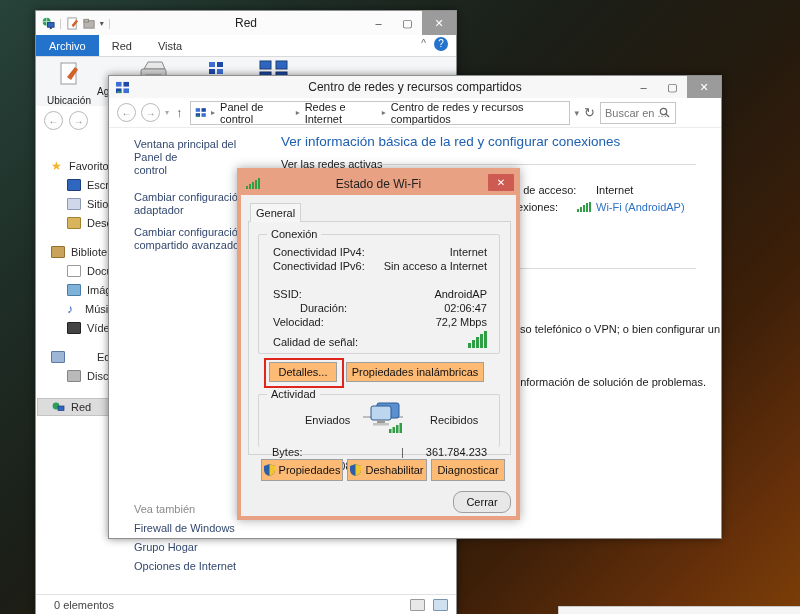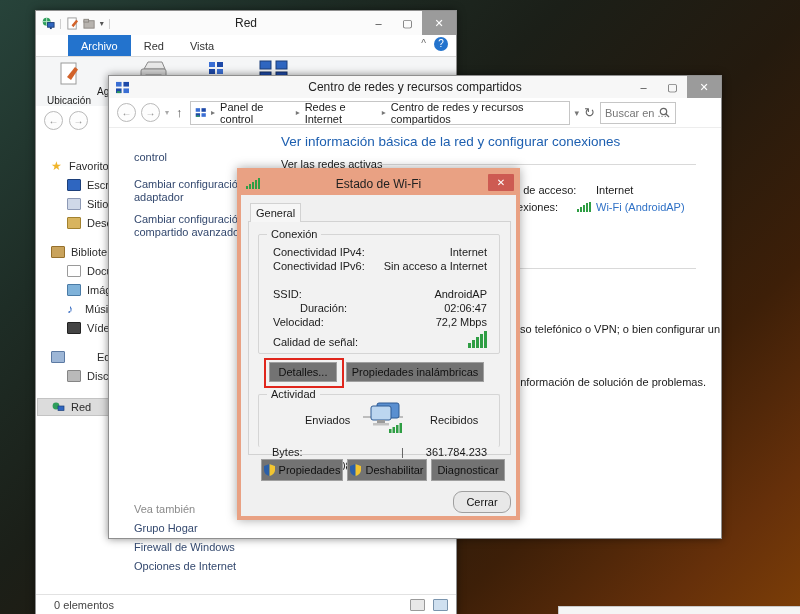--- a/index.html
+++ b/index.html
@@ -6,37 +6,37 @@
   #stage{position:relative;width:800px;height:614px;overflow:hidden;
     font-family:"Liberation Sans",sans-serif;font-size:11px;color:#1a1a1a;
     background:linear-gradient(135deg,#27433a 0%,#1e2d26 22%,#1b1f18 40%,#241a0e 58%,#3d1f08 75%,#66300a 90%,#7c3e07 100%);}
   .abs{position:absolute;}
   .win{position:absolute;border:1px solid #8f8f8f;box-shadow:0 0 8px rgba(0,0,0,.45);background:#fff;}
   .titlebar{height:24px;display:flex;align-items:center;background:#fbfbfb;position:relative;}
   .title-center{position:absolute;left:0;right:0;text-align:center;font-size:12px;color:#222;}
   .winctl{position:absolute;right:0;top:0;display:flex;height:100%;align-items:stretch;}
   .ctl{width:29px;display:flex;align-items:center;justify-content:center;color:#444;font-size:11px;cursor:default;}
   .ctl.close-gray{background:#9b9b9b;color:#fff;width:34px;}
-  .tabrow{height:21px;display:flex;align-items:stretch;background:#fff;border-bottom:1px solid #d9d9d9;position:relative;padding-left:32px;}
+  .tabrow{height:21px;display:flex;align-items:stretch;background:#fff;border-bottom:1px solid #d9d9d9;position:relative;}
   .ftab{padding:0 13px;display:flex;align-items:center;font-size:11px;color:#333;}
   .ftab.active{background:#2373cd;color:#fff;}
   .ribbon{height:49px;background:#f5f6f7;border-bottom:1px solid #d9d9d9;position:relative;}
   .sb-item{display:flex;align-items:center;height:18px;gap:6px;font-size:11px;color:#2b2b2b;padding-left:14px;}
   .sb-item.child{padding-left:30px;}
   .sb-item.sel{background:#dcdcdc;border:1px solid #c3c3c3;height:16px;}
   .sq{width:12px;height:10px;border-radius:1px;flex:0 0 auto;}
   .addr-circle{width:17px;height:17px;border:1px solid #b9b9b9;border-radius:50%;display:flex;align-items:center;justify-content:center;color:#8b8b8b;font-size:10px;background:#fdfdfd;}
   .bc-box{display:flex;align-items:center;height:22px;border:1px solid #c6c6c6;background:#fff;padding:0 4px;gap:5px;}
   .bc-sep{color:#777;font-size:8px;}
   .link-navy{color:#33486e;}
   .groupbox{position:absolute;border:1px solid #d5d5d5;border-radius:2px;}
   .grouplabel{position:absolute;top:-7px;left:8px;background:#f2f2f2;padding:0 4px;font-size:11px;}
   .dlgrow{position:absolute;left:14px;right:12px;display:flex;justify-content:space-between;font-size:11px;gap:8px;}
   .btn{position:absolute;display:flex;align-items:center;justify-content:center;gap:4px;
-    background:#737373;border:1px solid #9f9f9f;font-size:11px;color:#111;}
+    background:#fdba74;border:1px solid #9f9f9f;font-size:11px;color:#111;}
   .hline{position:absolute;height:1px;background:#d9d9d9;}
   .bars{display:flex;align-items:flex-end;gap:1px;}
   .bars i{display:block;width:3px;background:#2f9e44;border:0;}
   .bars.small i{width:2px;}
   input.search{border:1px solid #c6c6c6;height:20px;font-size:11px;padding:0 4px;color:#555;background:#fff;width:66px;}
   input.search::placeholder{color:#777;}
   .redbox{position:absolute;border:2px solid #e0261c;}
   .qat-ico{width:13px;height:13px;margin-right:4px;}
 </style>
 </head>
@@ -216,36 +216,36 @@
       <svg width="11" height="11" viewBox="0 0 11 11" style="margin-left:-22px;">
         <circle cx="4.5" cy="4.5" r="3.2" fill="none" stroke="#666" stroke-width="1.2"></circle>
           <line x1="7" y1="7" x2="10" y2="10" stroke="#666" stroke-width="1.2"></line>
       </svg>
     </div>
 
     <div class="abs" style="left:0;top:52px;right:0;bottom:0;background:#fff;">
 
       <div class="abs link-navy" style="left:25px;top:10px;width:120px;line-height:13px;">
         <div style="margin-bottom:14px;">
-          <br>
+          <span>Ventana principal del Panel de</span><br>
           <span>control</span>
         </div>
         <div style="margin-bottom:9px;">
           <span>Cambiar configuración d</span><br>
           <span>adaptador</span>
         </div>
         <div>
           <span>Cambiar configuración d</span><br>
           <span>compartido avanzado</span>
         </div>
       </div>
       <div class="abs" style="left:25px;top:372px;width:130px;line-height:19px;">
         <div style="color:#8a8a8a;">Vea también</div>
+        <div class="link-navy">Firewall de Windows</div>
         <div class="link-navy">Grupo Hogar</div>
-        <div class="link-navy">Firewall de Windows</div>
         <div class="link-navy">Opciones de Internet</div>
       </div>
 
       <span class="abs" style="left:172px;top:6px;font-size:13.5px;color:#1d5fb0;">Ver información básica de la red y configurar conexiones</span>
       <span class="abs" style="left:172px;top:30px;">Ver las redes activas</span>
       <div class="hline" style="left:268px;top:36px;width:319px;"></div>
       <span class="abs" style="left:405px;top:56px;">o de acceso:</span>
       <span class="abs" style="left:487px;top:56px;">Internet</span>
       <span class="abs" style="left:402px;top:73px;">nexiones:</span>
       <span class="abs bars small" style="left:468px;top:74px;height:10px;">

